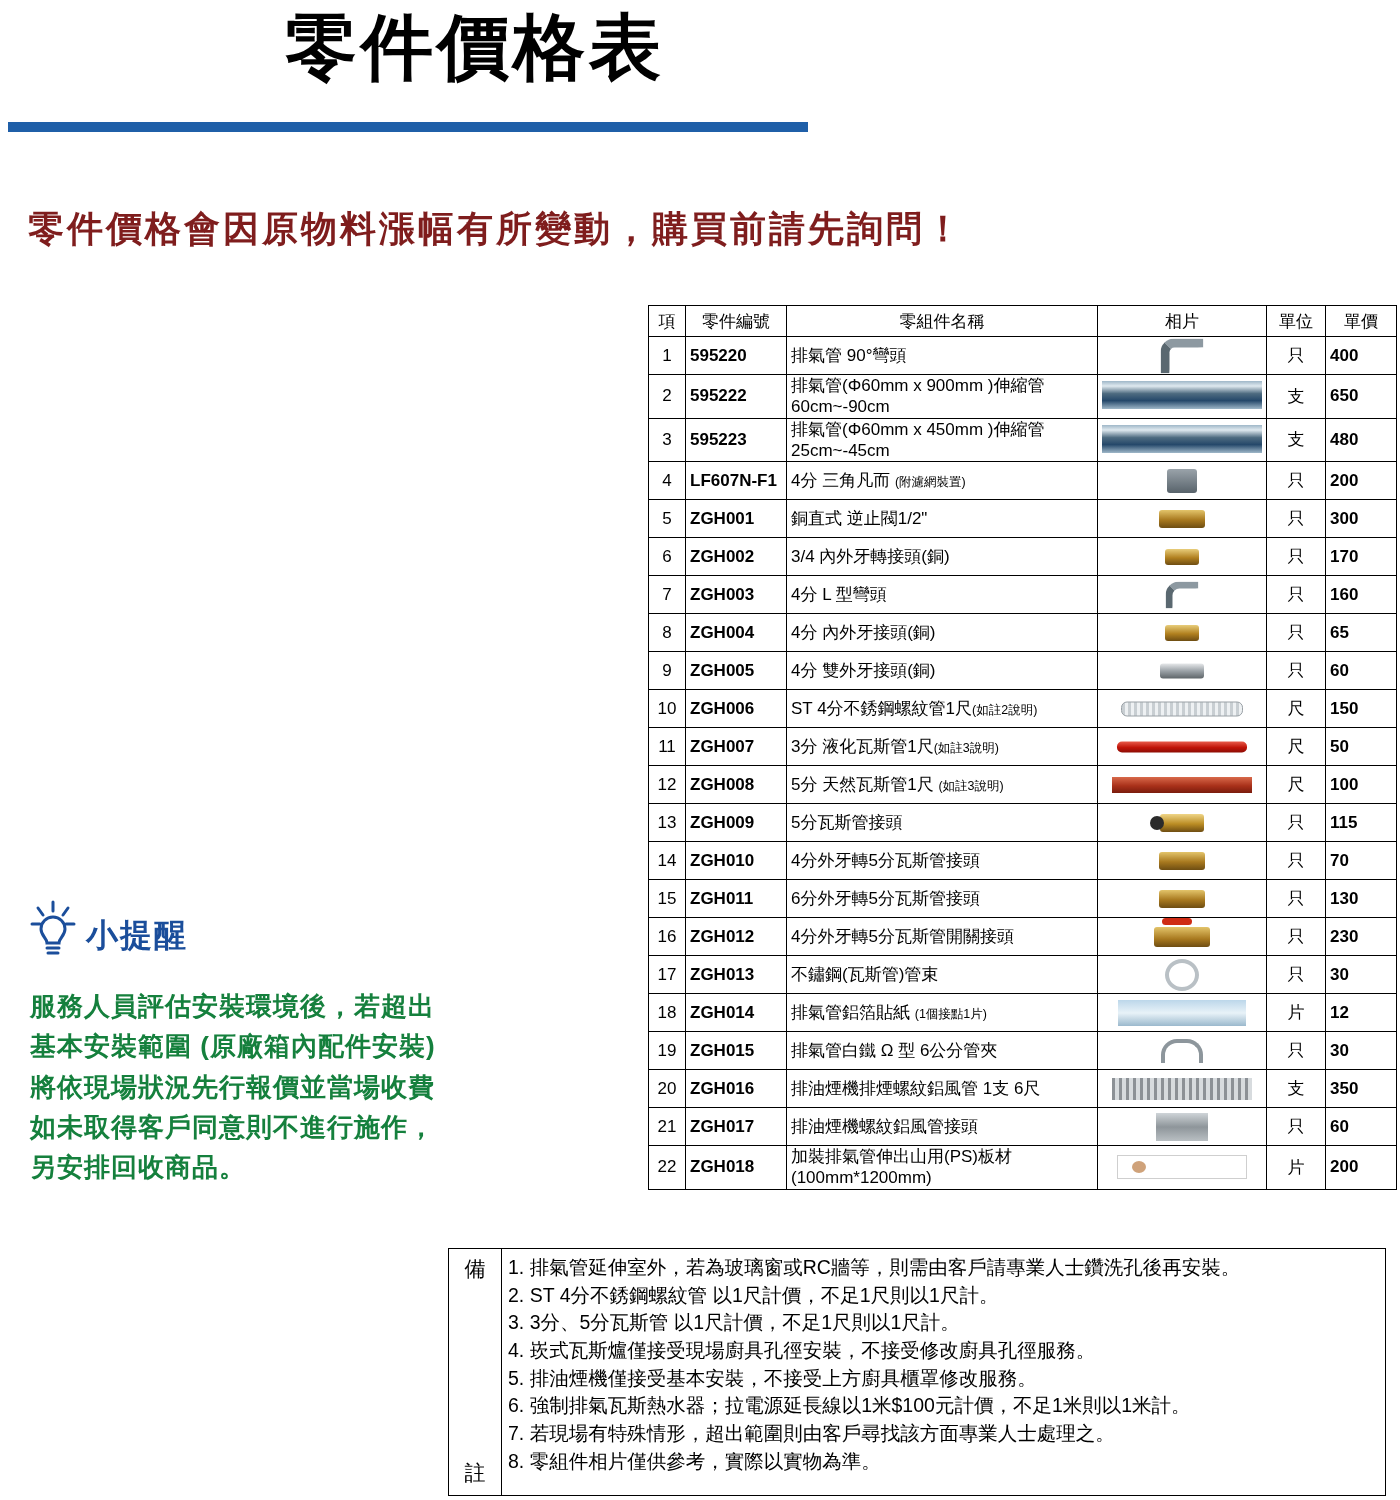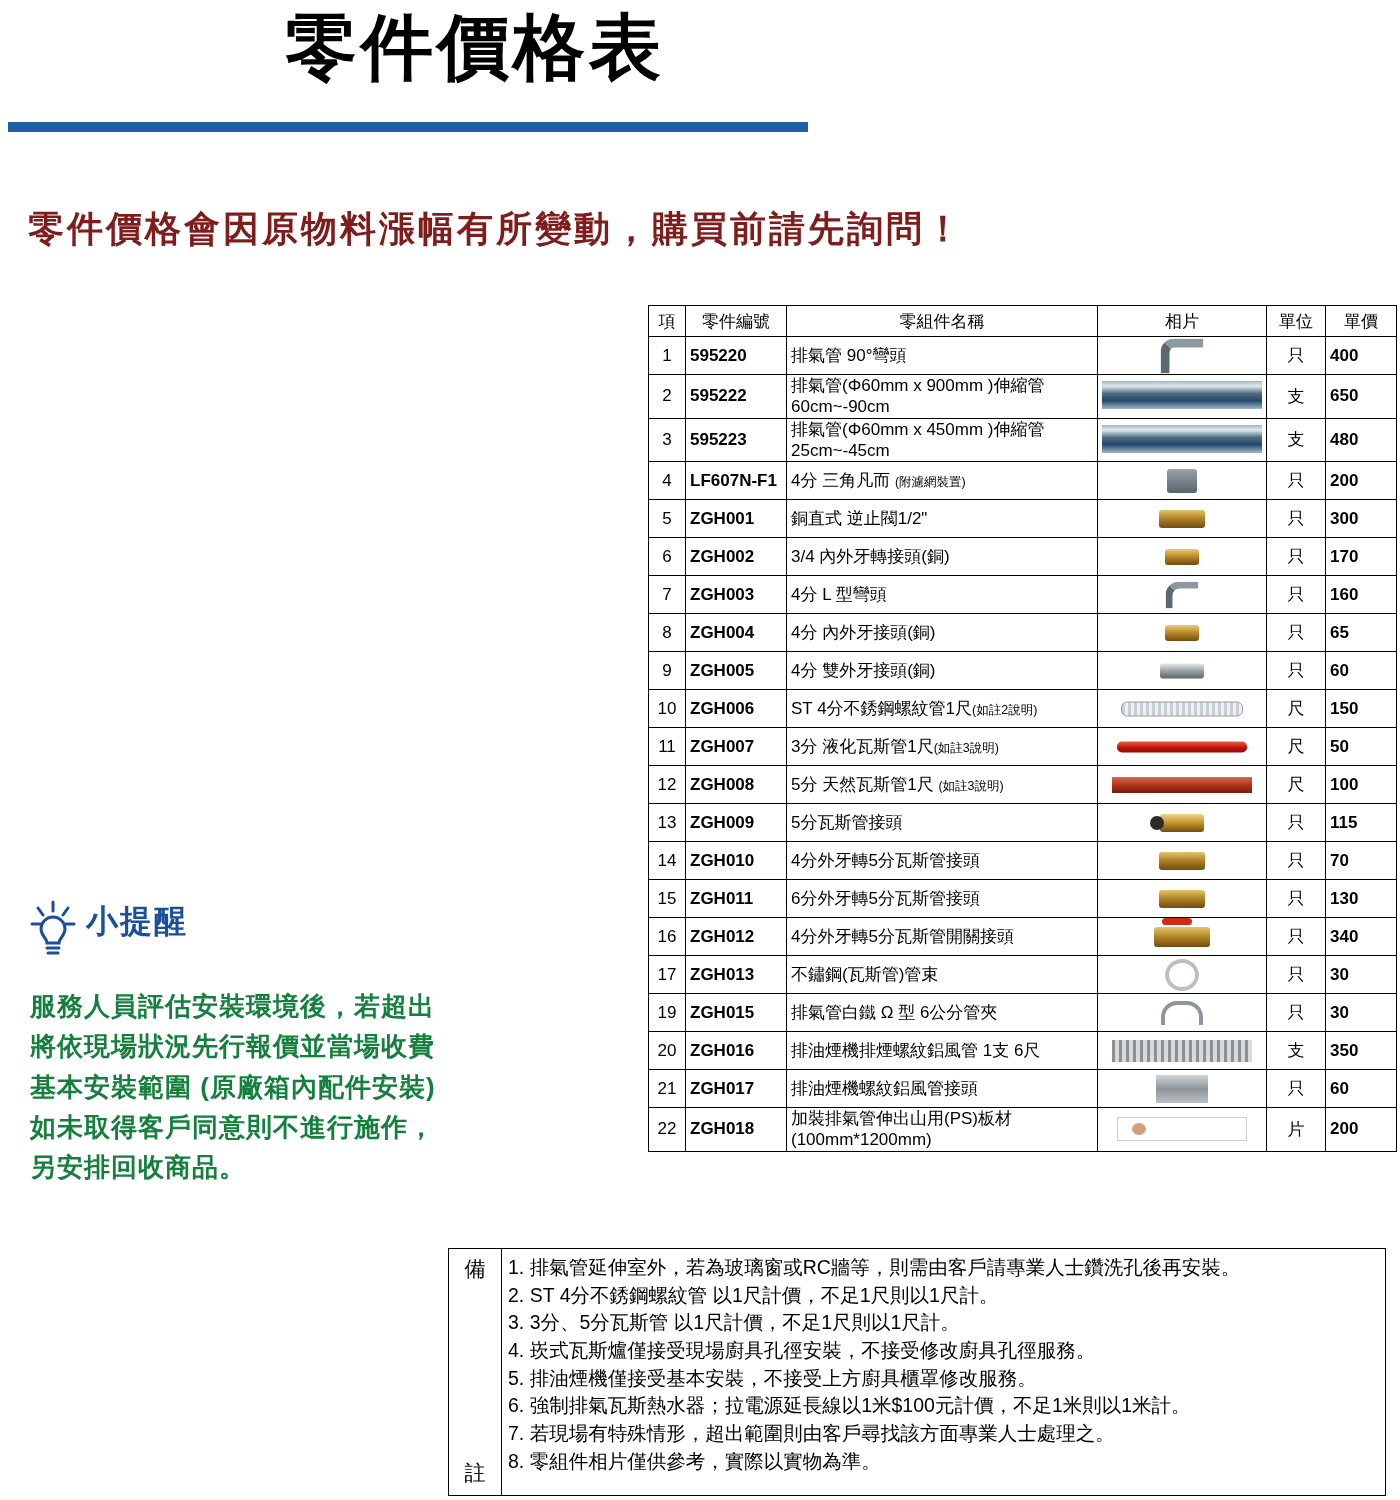--- a/index.html
+++ b/index.html
@@ -52,21 +52,21 @@
 
   
   .tip {
     position: absolute;
     left: 30px;
     top: 900px;
     width: 590px;
   }
   .tip-head {
     display: flex;
-    align-items: flex-start;
+    align-items: flex-end;
     gap: 10px;
     margin-bottom: 28px;
   }
   .bulb-icon {
     width: 46px;
     height: 58px;
     position: relative;
     display: inline-block;
   }
   .tip-title {
@@ -294,22 +294,22 @@
             <path d="M11 29 a12 12 0 1 1 24 0 c0 7 -6 9 -6 14 h-12 c0 -5 -6 -7 -6 -14z"></path>
             <line x1="17" y1="48" x2="29" y2="48"></line>
             <line x1="18" y1="53" x2="28" y2="53"></line>
           </g>
         </svg>
       </span>
       <span class="tip-title">小提醒</span>
     </div>
     <div class="tip-body">
       <div>服務人員評估安裝環境後，若超出</div>
+      <div>基本安裝範圍 (原廠箱內配件安裝)</div>
       <div>將依現場狀況先行報價並當場收費</div>
-      <div>基本安裝範圍 (原廠箱內配件安裝)</div>
       <div>如未取得客戶同意則不進行施作，</div>
       <div>另安排回收商品。</div>
     </div>
   </div>
 
   <div class="price-table-wrap">
     <table class="price">
       <thead>
         <tr>
           <th class="c-idx">項</th>
@@ -535,36 +535,50 @@
         <tr class="row">
           <td class="c-idx">16</td>
           <td class="c-code">ZGH012</td>
           <td class="c-name"><span>4分外牙轉5分瓦斯管開關接頭</span></td>
           <td class="c-photo">
               <div class="ph">
                 <div class="ph-center ballvalve"></div>
               </div>
             </td>
           <td class="c-unit">只</td>
-          <td class="c-price">340</td>
+          <td class="c-price">230</td>
         </tr>
 
         <tr class="row">
           <td class="c-idx">17</td>
           <td class="c-code">ZGH013</td>
           <td class="c-name"><span>不鏽鋼(瓦斯管)管束</span></td>
           <td class="c-photo">
               <div class="ph">
                 <div class="ph-center clamp"></div>
               </div>
             </td>
           <td class="c-unit">只</td>
           <td class="c-price">30</td>
         </tr>
 
+        <tr class="row">
+          <td class="c-idx">18</td>
+          <td class="c-code">ZGH014</td>
+          <td class="c-name">
+            <span>排氣管鋁箔貼紙</span> <span class="name-sub">(1個接點1片)</span>
+          </td>
+          <td class="c-photo">
+              <div class="ph">
+                <div class="ph-center foil"></div>
+              </div>
+            </td>
+          <td class="c-unit">片</td>
+          <td class="c-price">12</td>
+        </tr>
 
         <tr class="row">
           <td class="c-idx">19</td>
           <td class="c-code">ZGH015</td>
           <td class="c-name"><span>排氣管白鐵 Ω 型 6公分管夾</span></td>
           <td class="c-photo">
               <div class="ph">
                 <div class="ph-center omega"></div>
               </div>
             </td>

